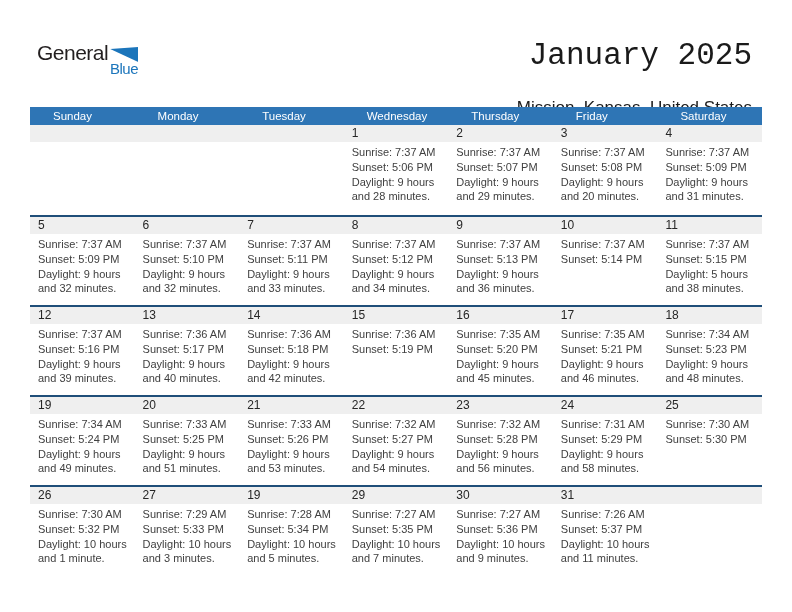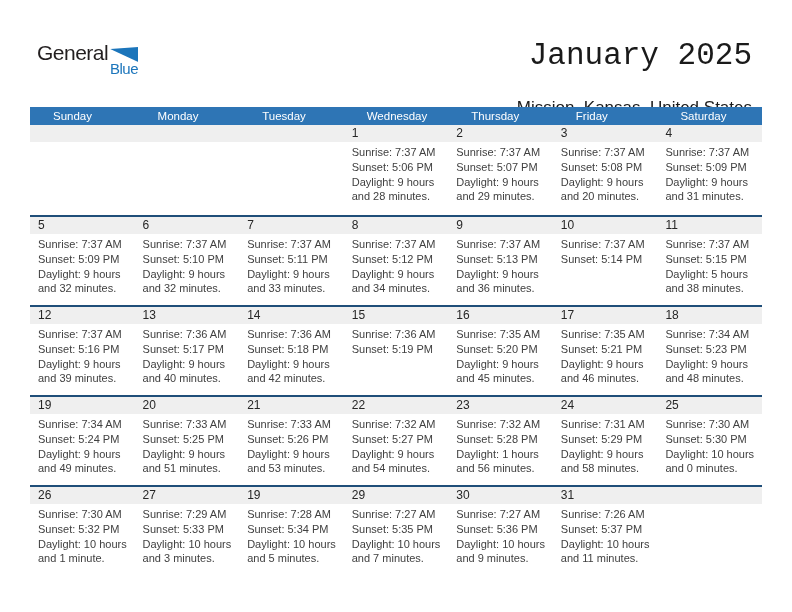--- a/index.html
+++ b/index.html
@@ -257,37 +257,36 @@
               <div>Sunrise: 7:32 AM</div>
               <div>Sunset: 5:27 PM</div>
               <div>Daylight: 9 hours and 54 minutes.</div>
             </div>
           </div>
           <div class="day-cell">
             <div class="day-band">23</div>
             <div class="cell-lines">
               <div>Sunrise: 7:32 AM</div>
               <div>Sunset: 5:28 PM</div>
-              <div>Daylight: 1 hours and 56 minutes.</div>
+              <div>Daylight: 9 hours and 56 minutes.</div>
             </div>
           </div>
           <div class="day-cell">
             <div class="day-band">24</div>
             <div class="cell-lines">
               <div>Sunrise: 7:31 AM</div>
               <div>Sunset: 5:29 PM</div>
               <div>Daylight: 9 hours and 58 minutes.</div>
             </div>
           </div>
           <div class="day-cell">
             <div class="day-band">25</div>
             <div class="cell-lines">
               <div>Sunrise: 7:30 AM</div>
               <div>Sunset: 5:30 PM</div>
-              <div>Daylight: 10 hours and 0 minutes.</div>
             </div>
           </div>
         </div>
         <div class="week-row divided">
           <div class="day-cell">
             <div class="day-band">26</div>
             <div class="cell-lines">
               <div>Sunrise: 7:30 AM</div>
               <div>Sunset: 5:32 PM</div>
               <div>Daylight: 10 hours and 1 minute.</div>

